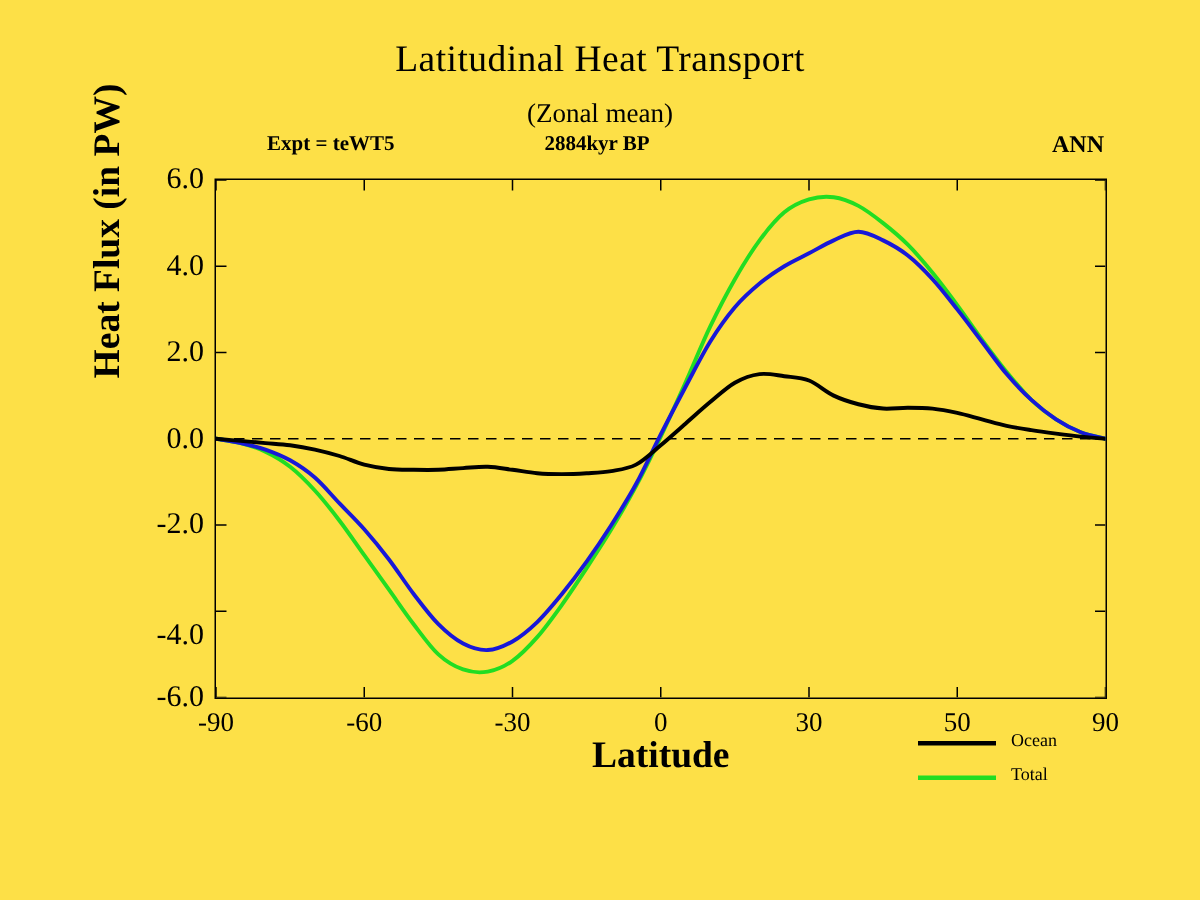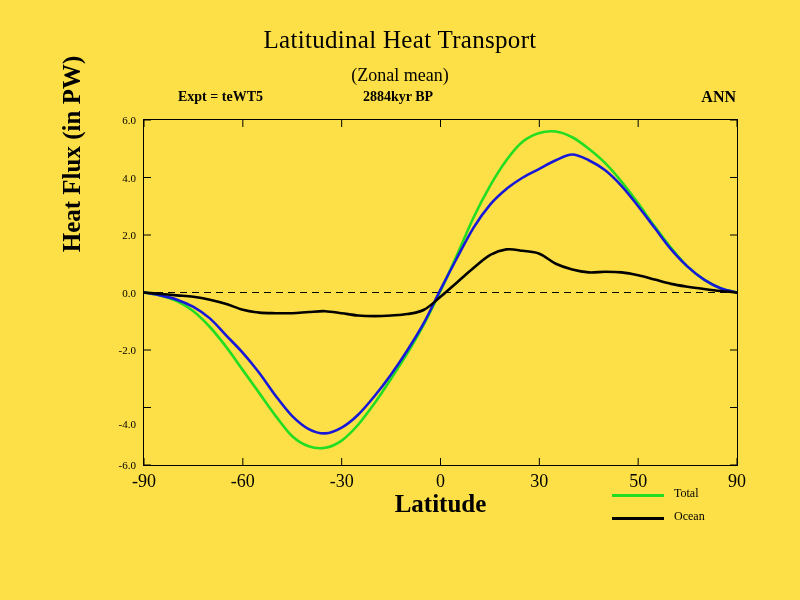--- a/index.html
+++ b/index.html
@@ -84,21 +84,21 @@
     width: 595px;
     text-align: center;
     font-size: 25px;
     font-weight: bold;
   }
   .ytick {
     position: absolute;
     right: 100%;
     margin-right: 8px;
     transform: translateY(-50%);
-    font-size: 11px;
+    font-size: 20px;
     white-space: nowrap;
   }
   .xtick {
     position: absolute;
     top: 100%;
     margin-top: 6px;
     transform: translateX(-50%);
     font-size: 18px;
     white-space: nowrap;
   }
@@ -192,22 +192,22 @@
         <div class="xtick" style="left: 197.667px;">-30</div>
         <div class="xtick" style="left: 296.5px;">0</div>
         <div class="xtick" style="left: 395.333px;">30</div>
         <div class="xtick" style="left: 494.167px;">50</div>
         <div class="xtick" style="left: 593px;">90</div>
       </div>
   </div>
 
   <div class="legend" id="legend">
       <div class="legend-row">
+        <div class="legend-line" style="background: rgb(0, 0, 0);"></div>
+        <div class="legend-text">Ocean</div>
+      </div>
+      <div class="legend-row">
         <div class="legend-line" style="background: rgb(34, 221, 34);"></div>
         <div class="legend-text">Total</div>
       </div>
-      <div class="legend-row">
-        <div class="legend-line" style="background: rgb(0, 0, 0);"></div>
-        <div class="legend-text">Ocean</div>
-      </div>
     </div>
 
 </div>
 
 </body></html>

